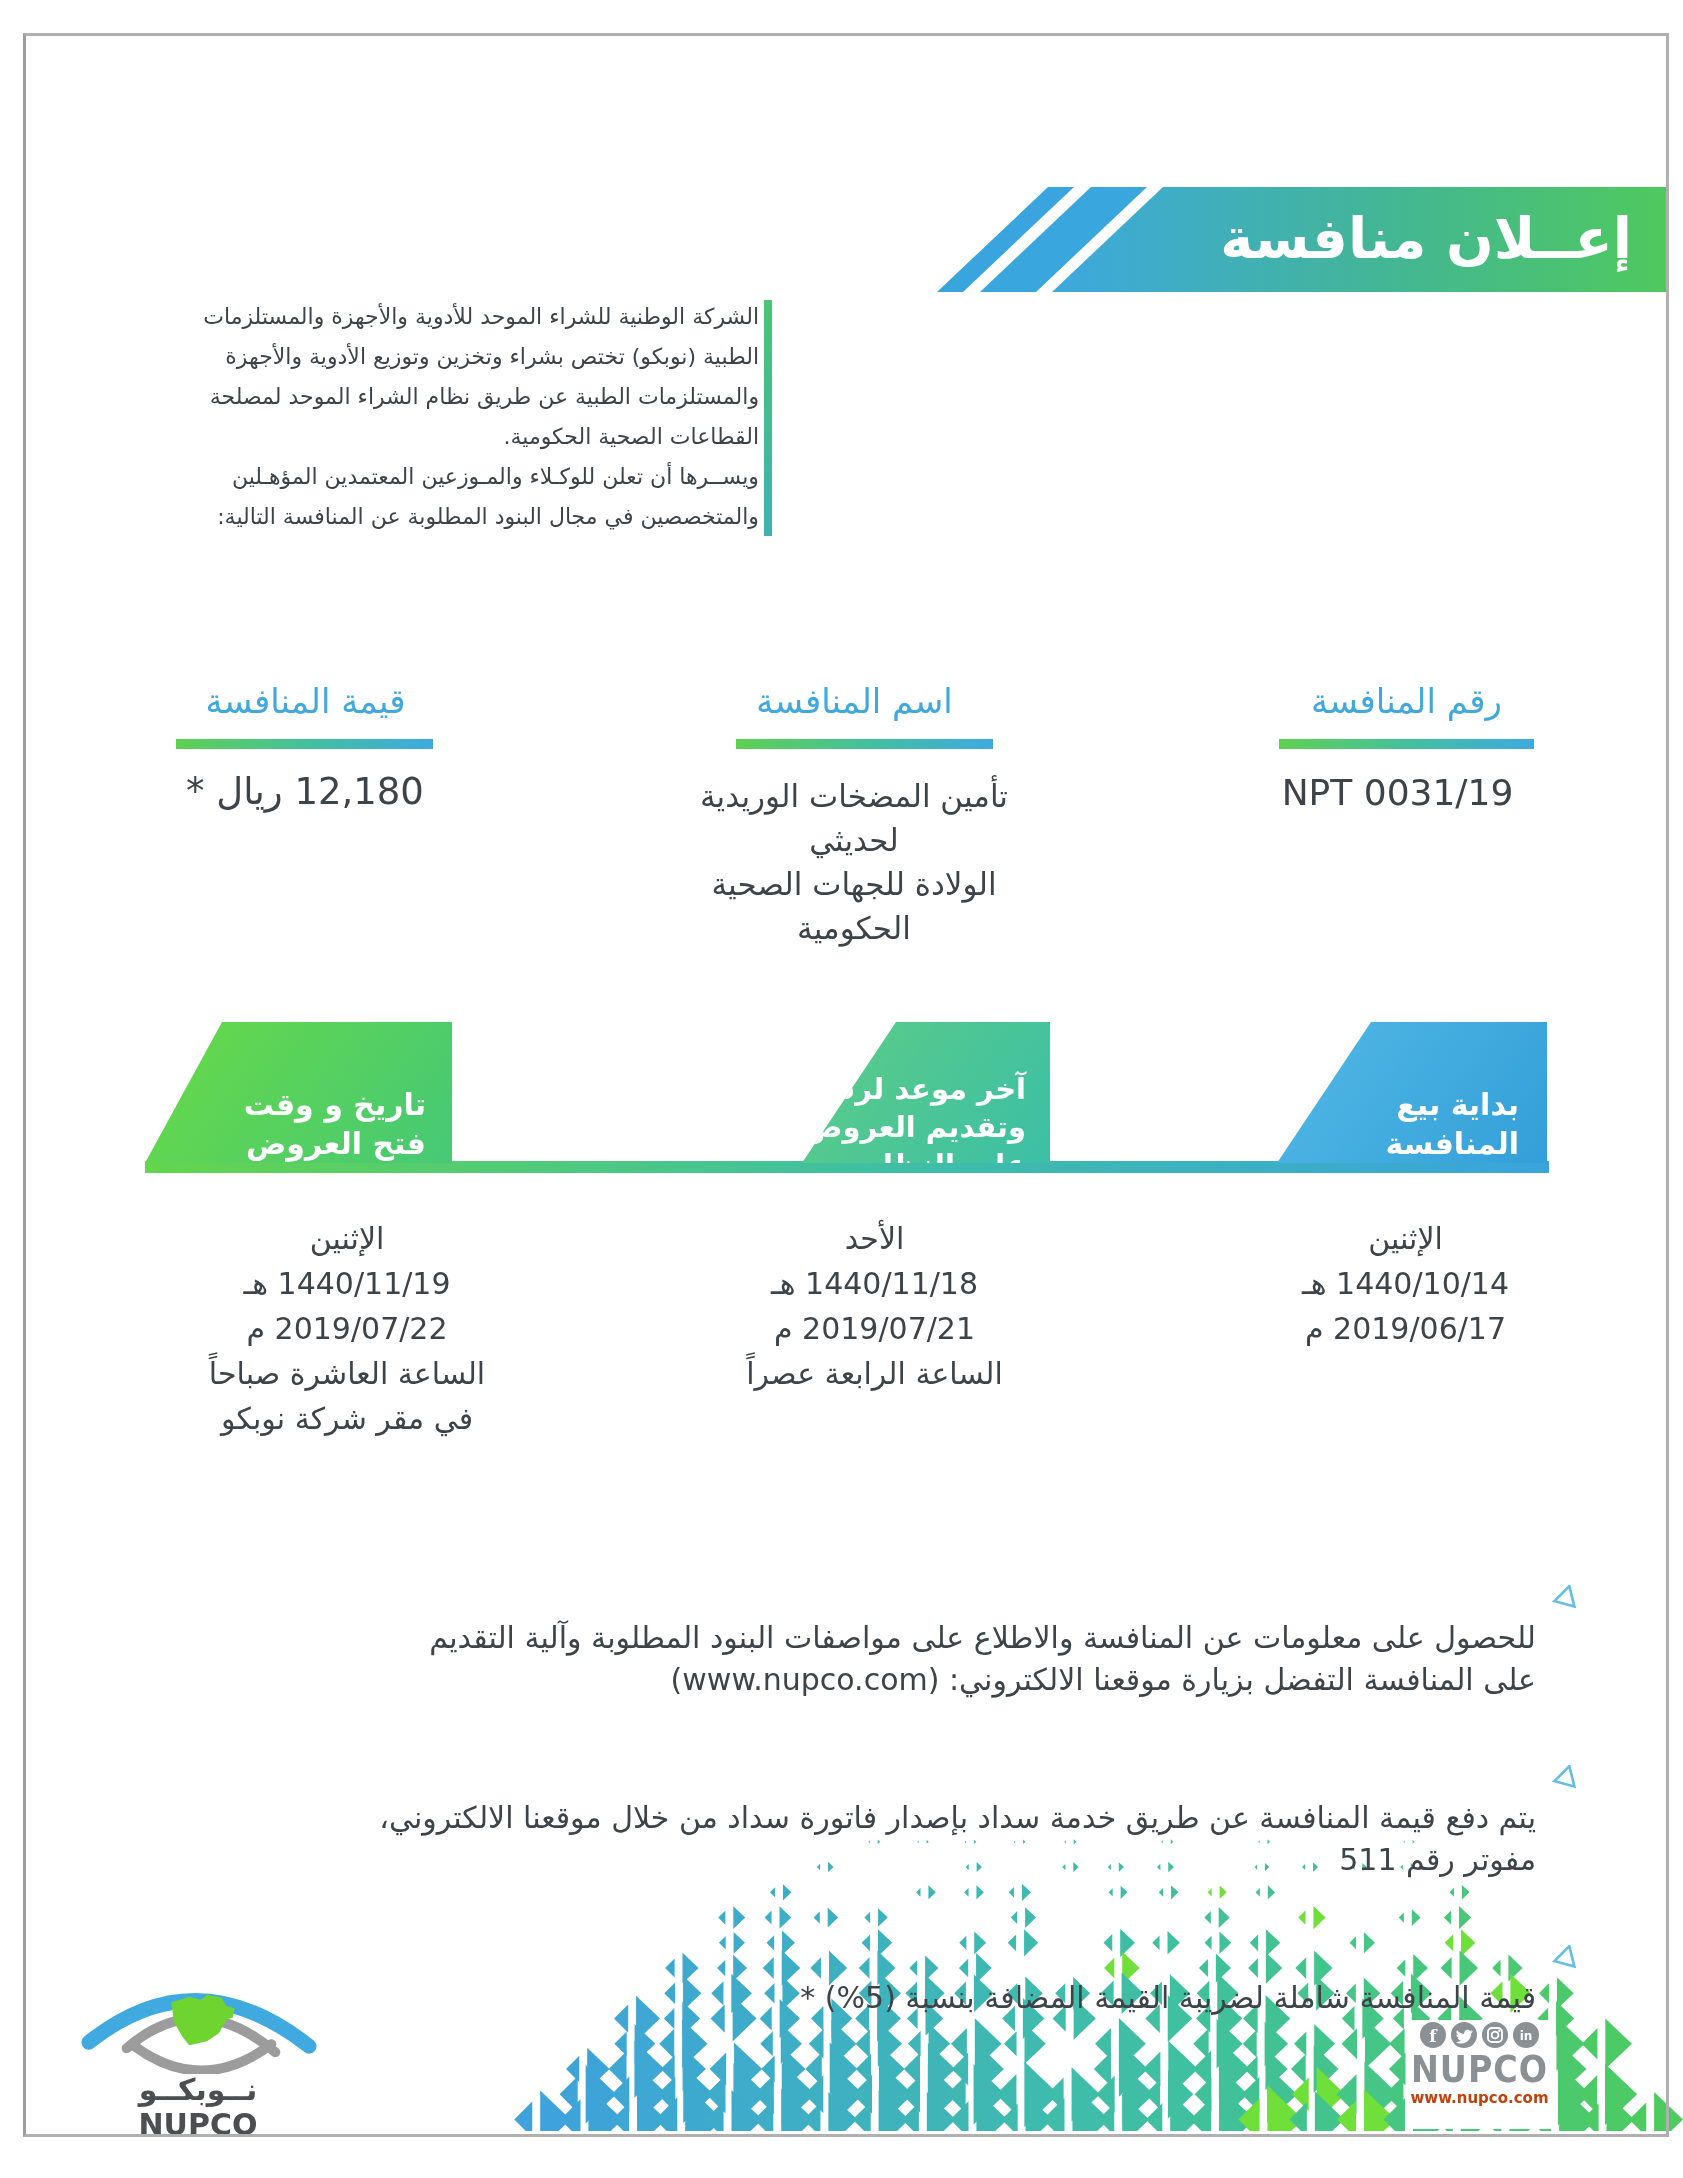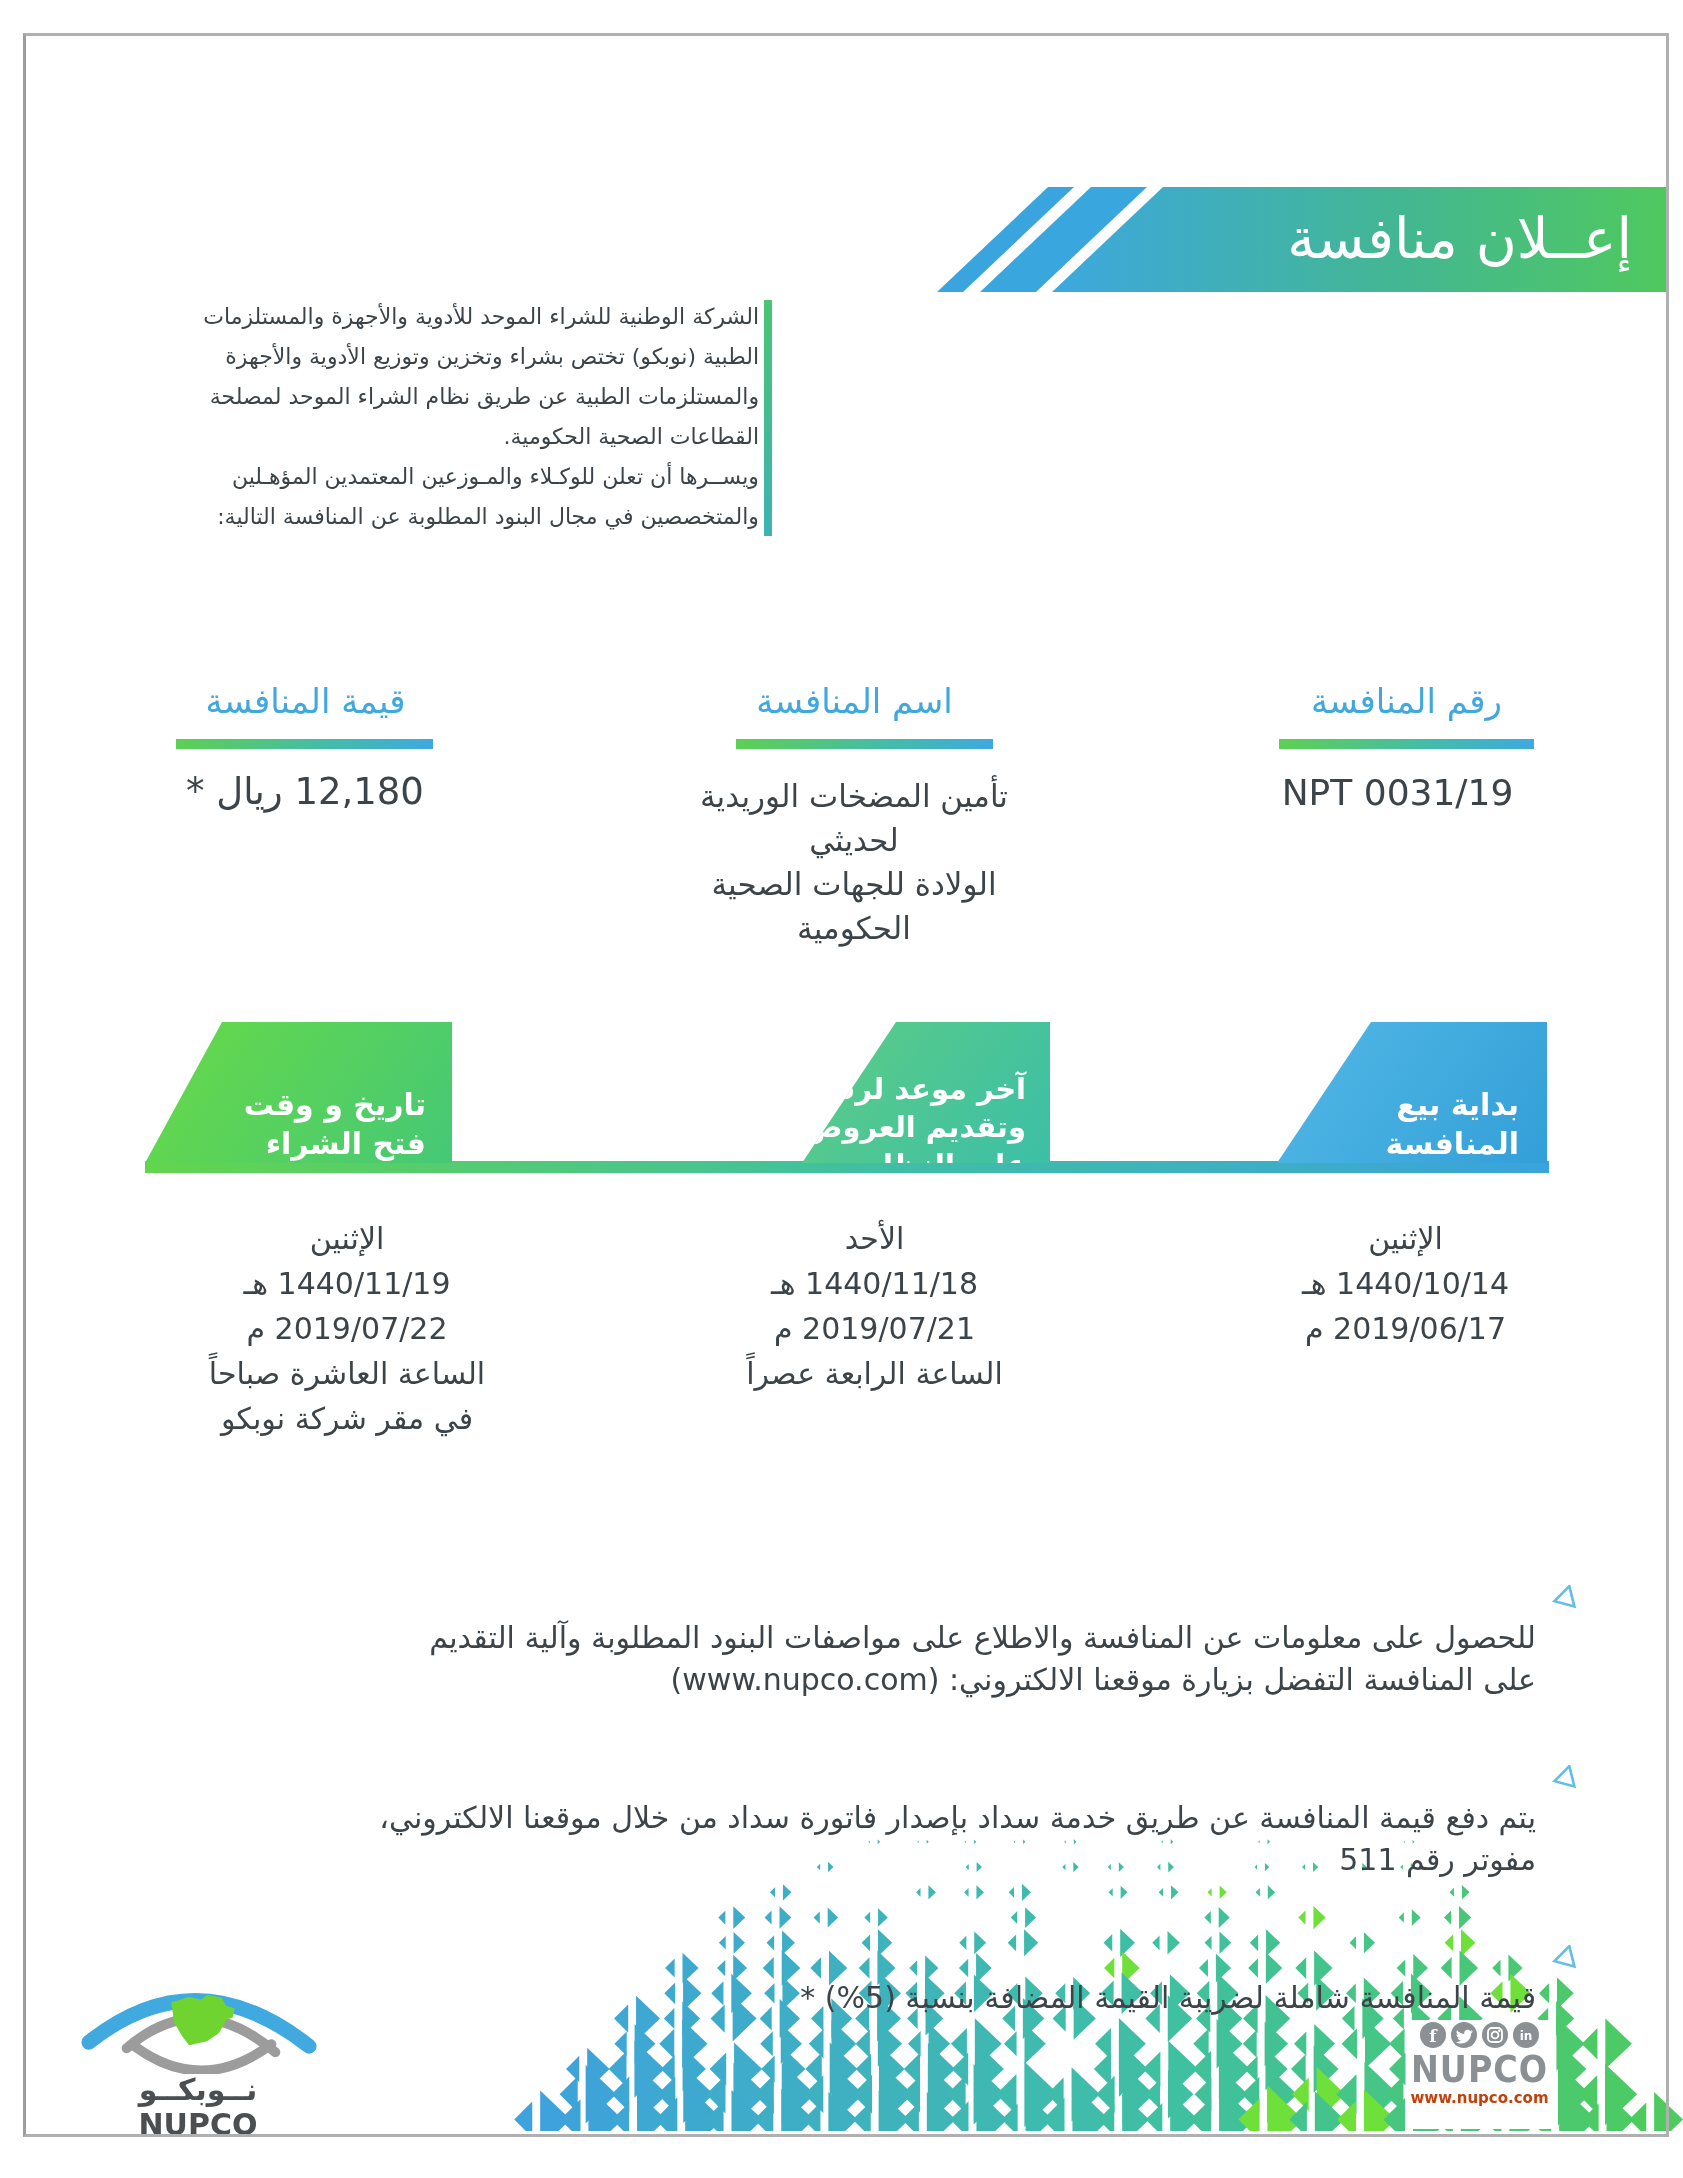--- a/index.html
+++ b/index.html
@@ -13,21 +13,21 @@
   
   .banner-stripe{position:absolute;top:187px;height:105px;z-index:2;}
   #stripe1{left:937px;width:139px;background:#39a4dd;
            clip-path:polygon(111px 0,137px 0,26px 100%,0 100%);}
   #stripe2{left:980px;width:167px;background:#3aa6de;
            clip-path:polygon(111px 0,167px 0,56px 100%,0 100%);}
   #banner{position:absolute;left:1052px;top:187px;width:614px;height:105px;z-index:2;
           background:linear-gradient(90deg,#3da8df 0%,#43b694 55%,#4fc95e 100%);
           clip-path:polygon(111px 0,100% 0,100% 100%,0 100%);
           direction:rtl;text-align:right;}
-  #banner .t{font-size:56px;font-weight:normal;color:#fff;line-height:103px;padding-right:34px;}
+  #banner .t{font-size:56px;font-weight:bold;color:#fff;line-height:103px;padding-right:34px;}
 
   
   #intro{position:absolute;left:94px;top:297px;width:665px;z-index:2;
          direction:rtl;text-align:right;font-size:22px;line-height:40px;
          white-space:pre-line;color:#3c4449;}
   #intro-bar{position:absolute;left:764px;top:300px;width:8px;height:236px;z-index:2;
              background:linear-gradient(180deg,#49c573,#3db2b2);}
 
   
   .col-label{position:absolute;top:681px;font-size:34px;font-weight:normal;color:#41a8dd;
@@ -485,21 +485,21 @@
     <div class="bt">بداية بيع
 المنافسة</div>
   </div>
   <div id="block-deadline" class="ribbon-block">
     <div class="bt">آخر موعد لرفع
 وتقديم العروض
 على النظام</div>
   </div>
   <div id="block-opening" class="ribbon-block">
     <div class="bt">تاريخ و وقت
-فتح الشراء</div>
+فتح العروض</div>
   </div>
 
   <div id="dates-start" class="date-box">الإثنين
 1440/10/14 هـ
 2019/06/17 م</div>
   <div id="dates-deadline" class="date-box">الأحد
 1440/11/18 هـ
 2019/07/21 م
 الساعة الرابعة عصراً</div>
   <div id="dates-opening" class="date-box">الإثنين

